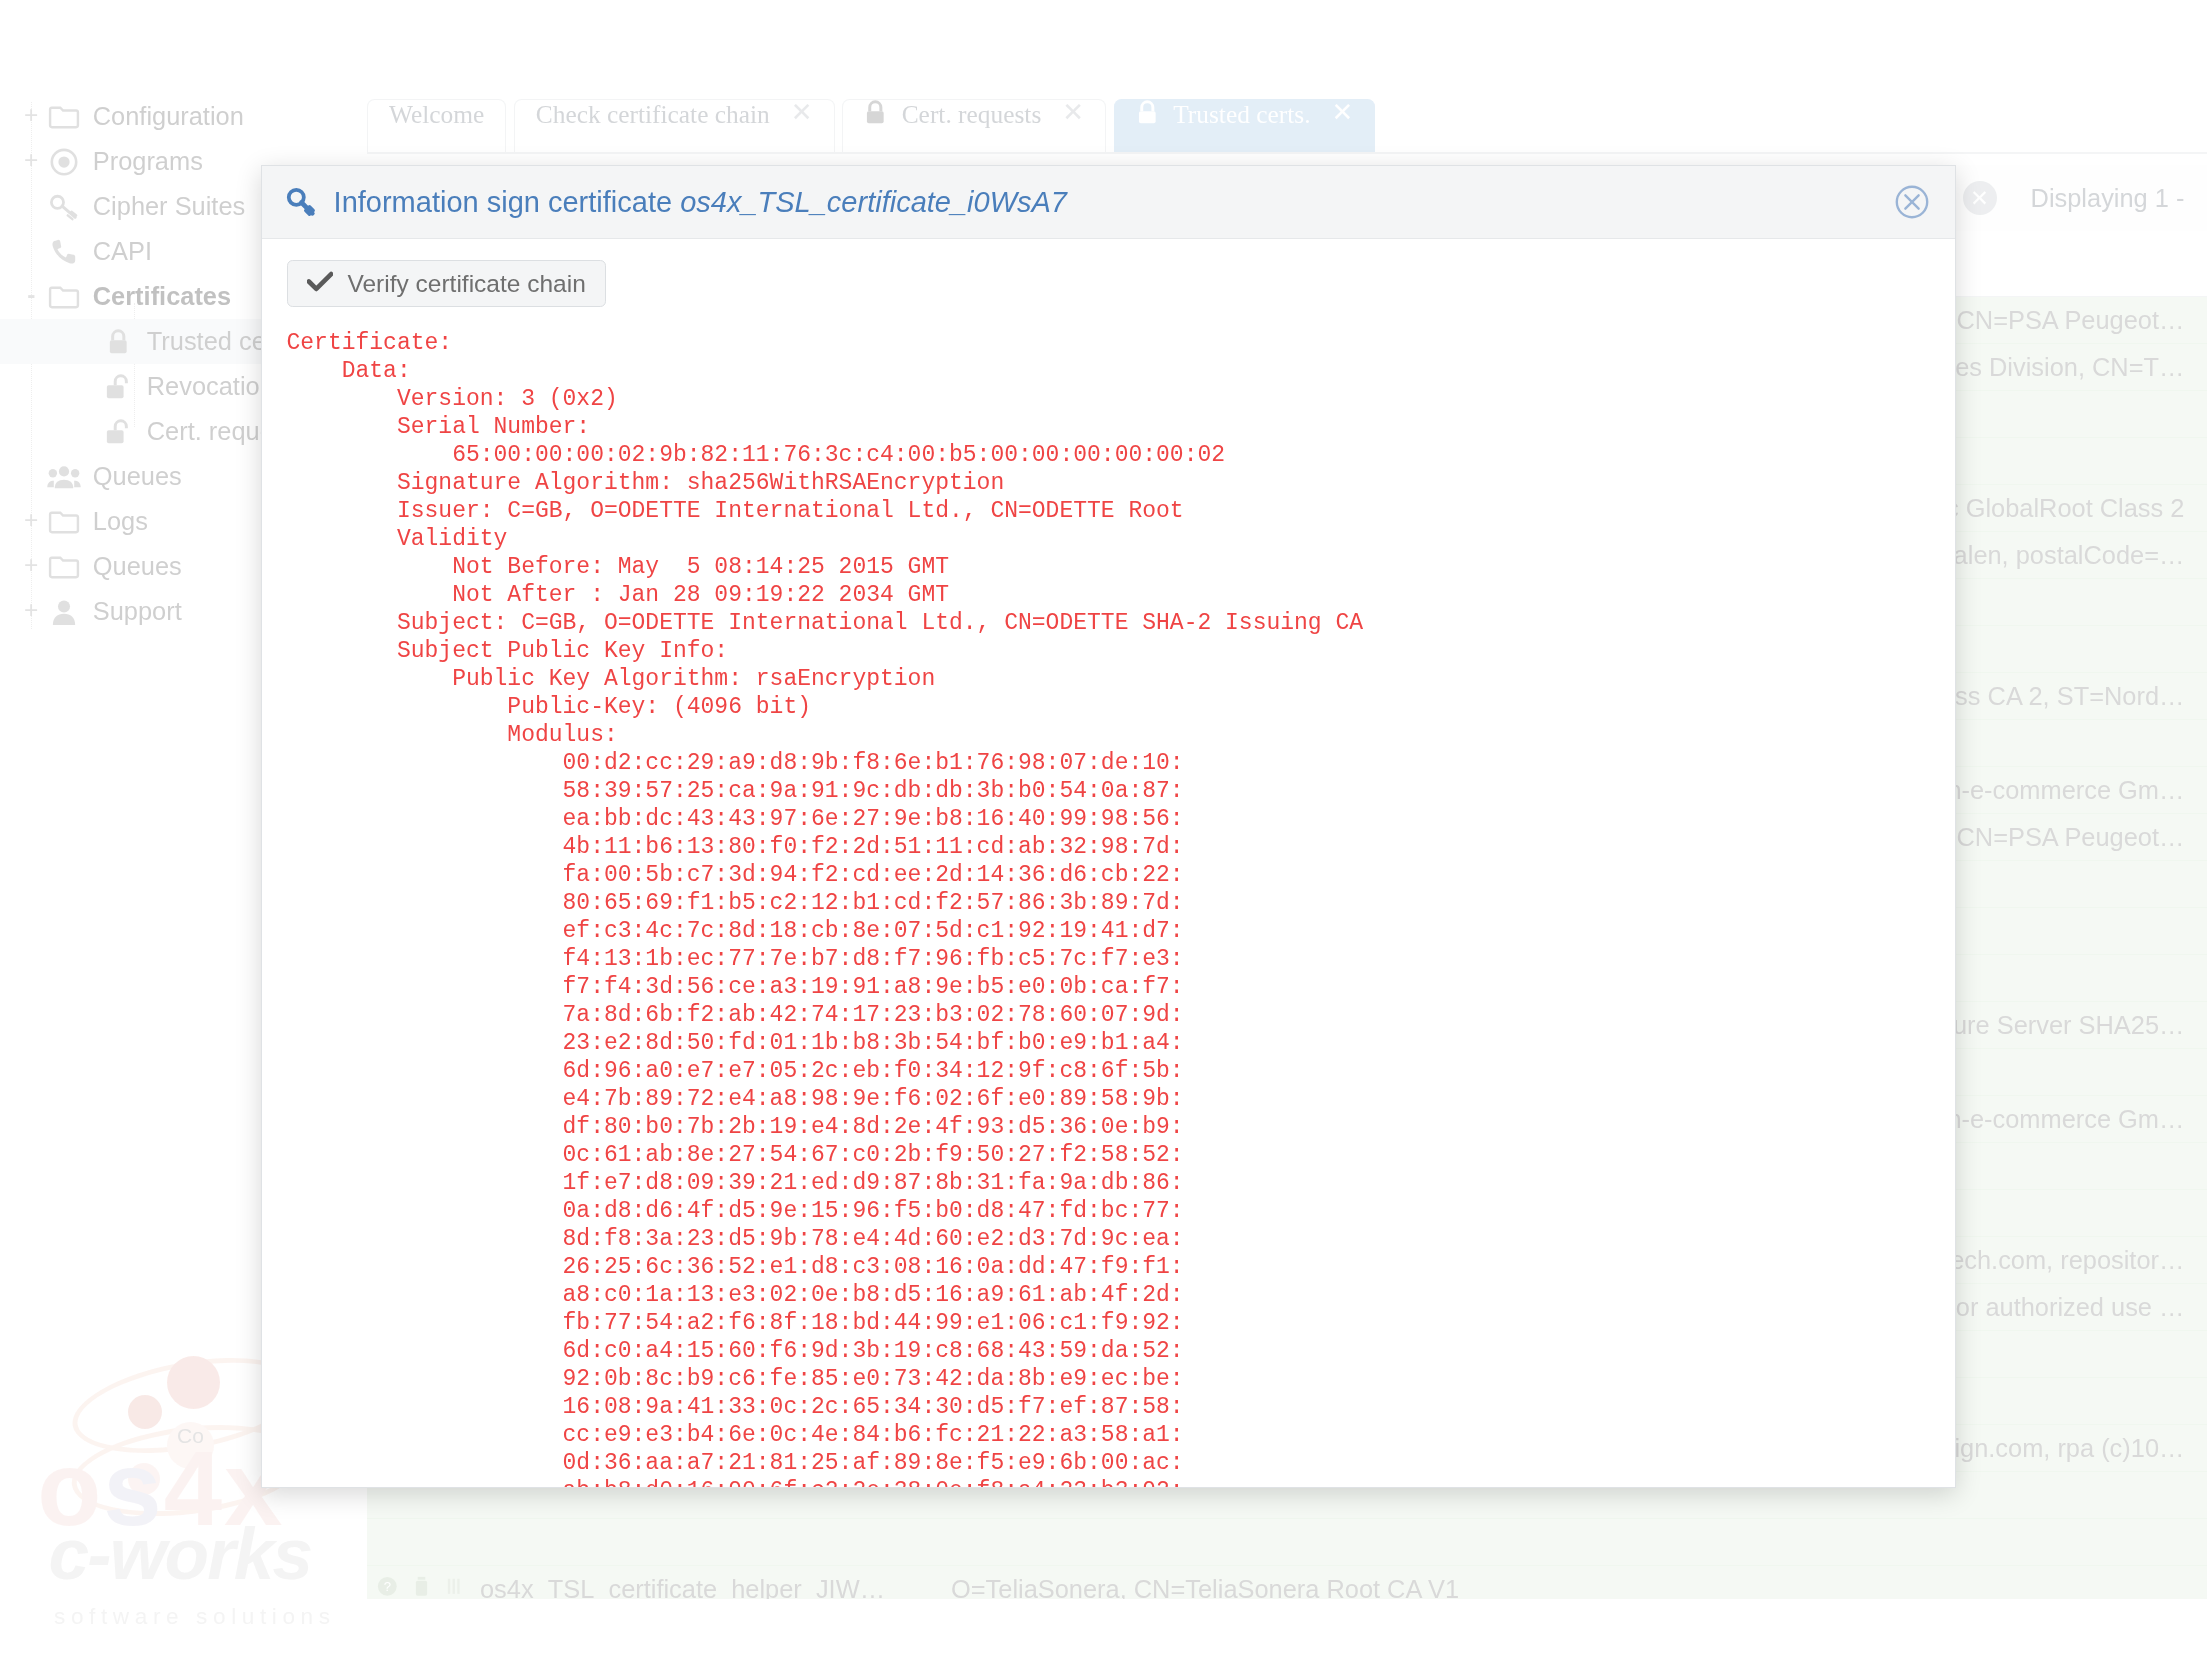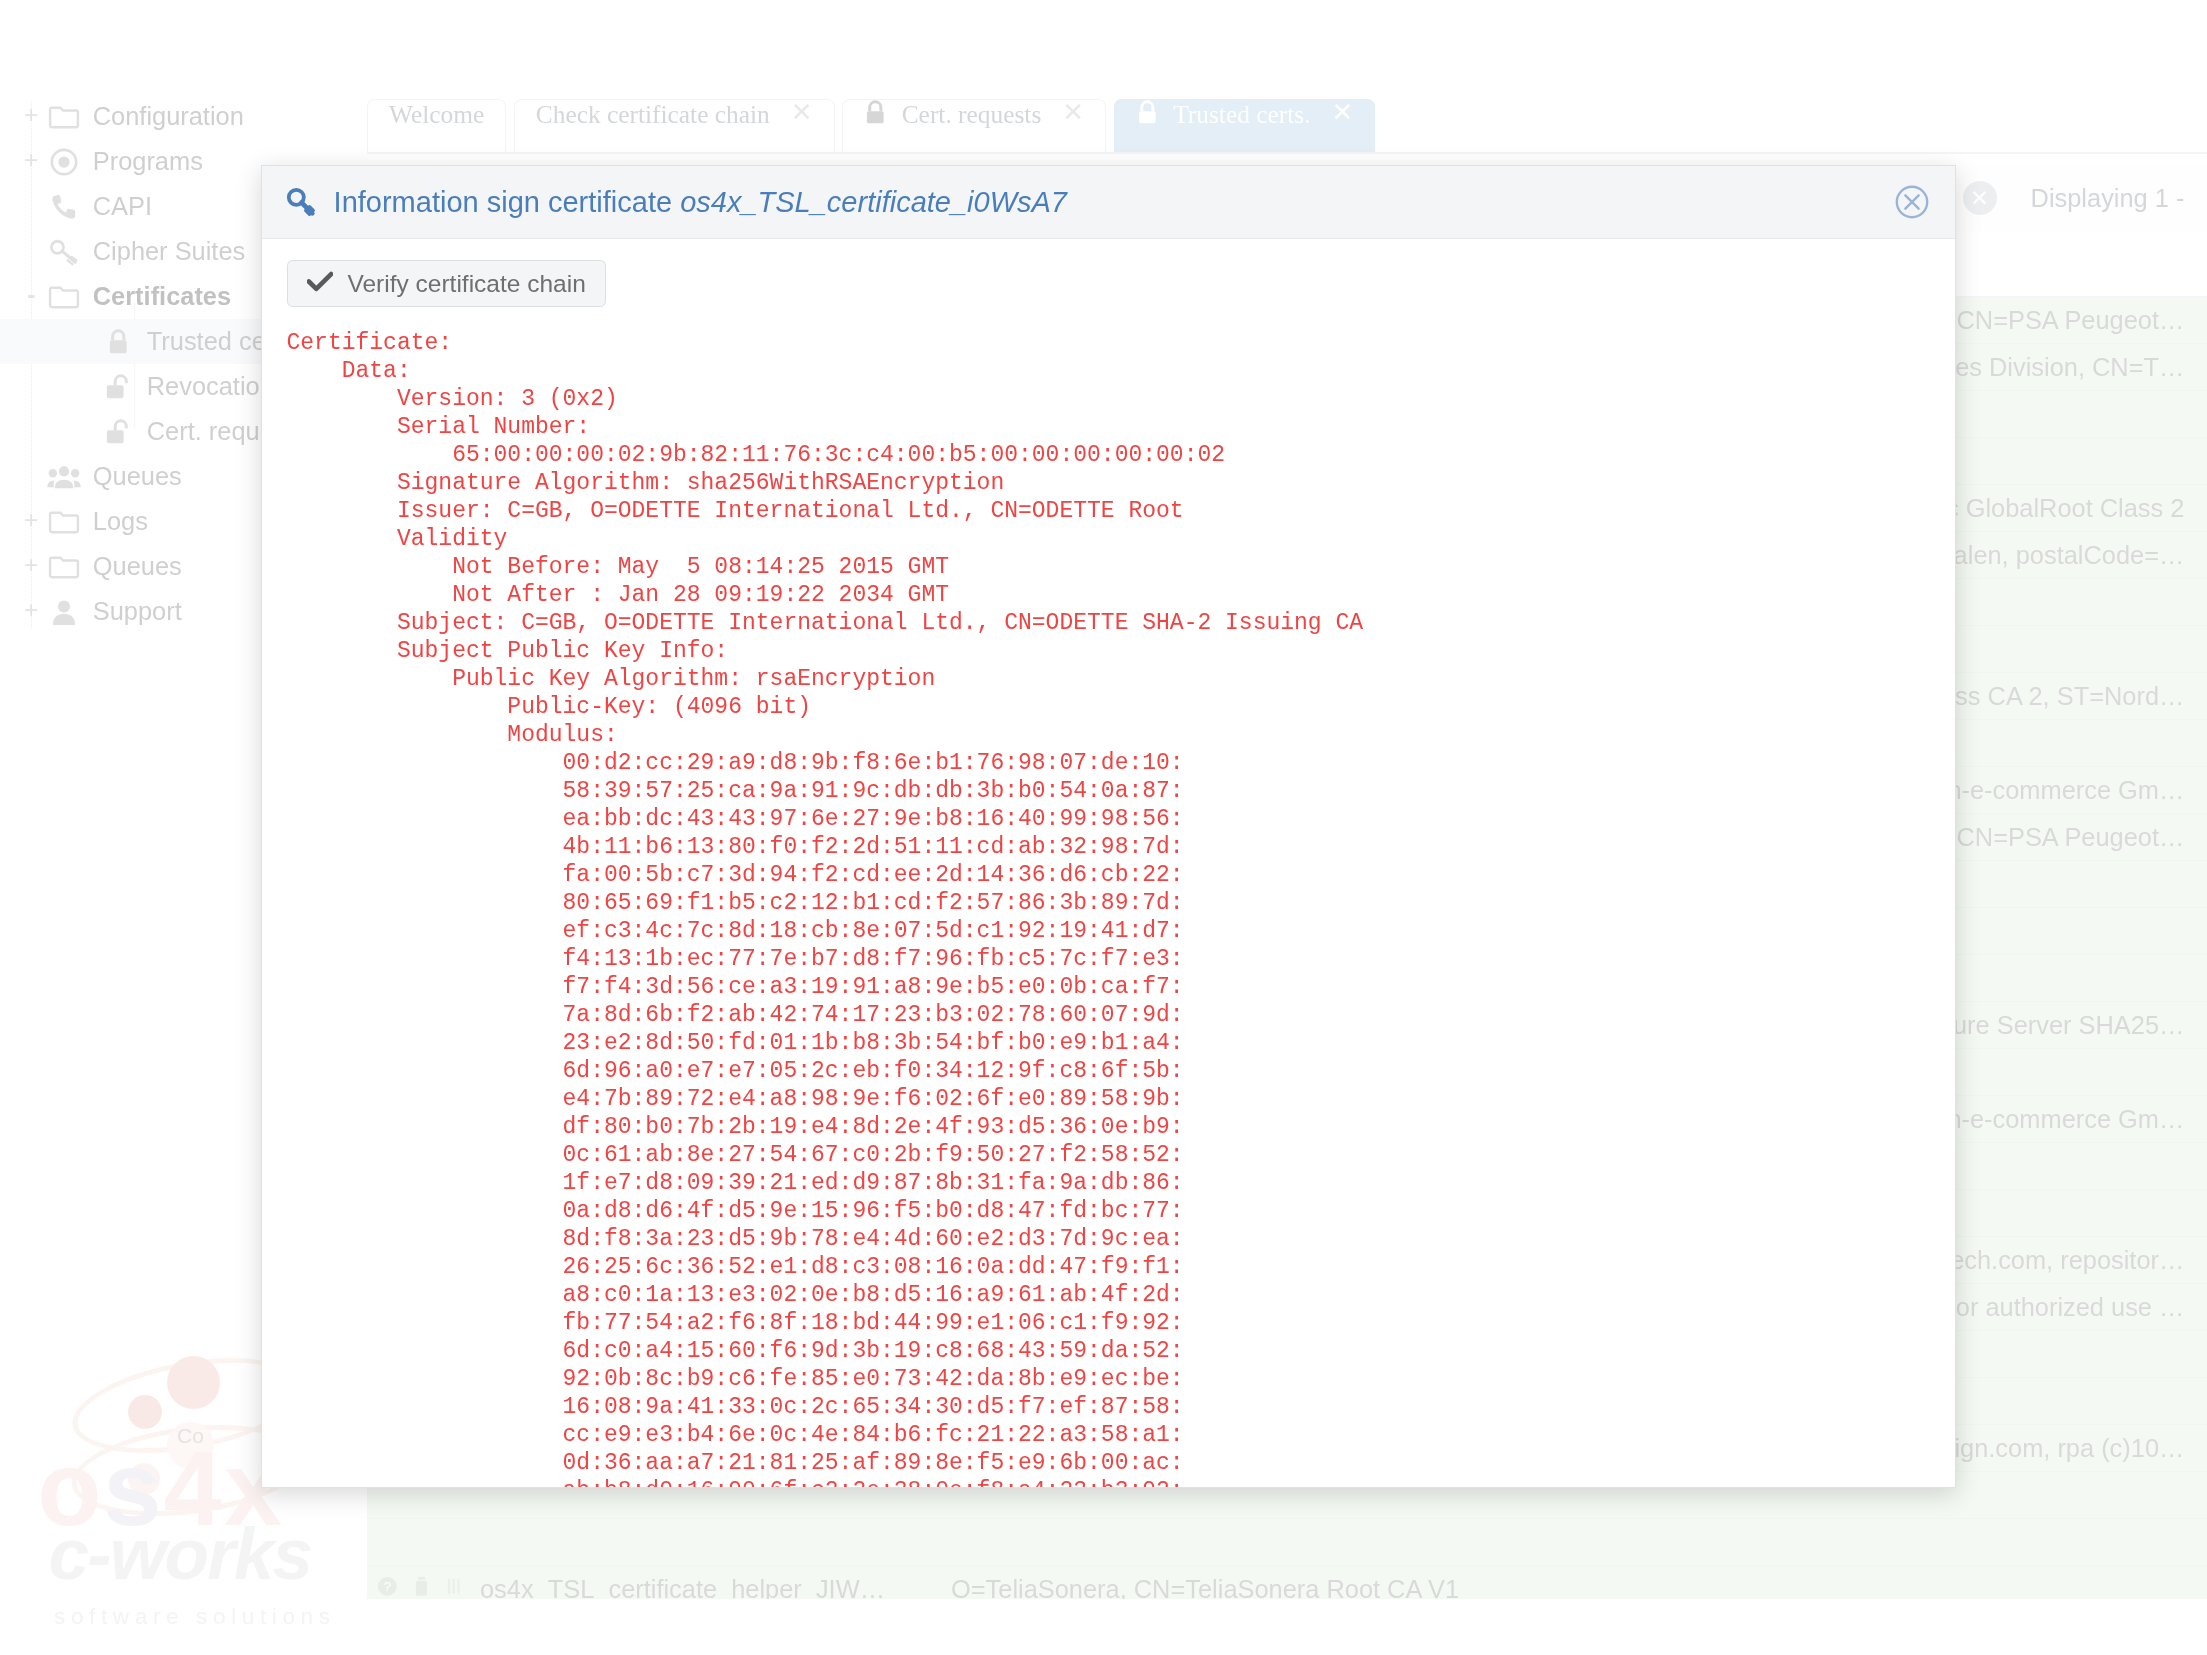--- a/index.html
+++ b/index.html
@@ -322,36 +322,36 @@
               <svg width="30" height="30" viewBox="0 0 32 32">
                 <circle cx="16" cy="16" r="13" fill="none" stroke="#b6b6b6" stroke-width="2.8"></circle>
                 <circle cx="16" cy="16" r="6" fill="#b6b6b6"></circle>
               </svg>
             </span>
             <span>Programs</span>
           </div>
           <div class="tree-row level1">
             <span class="toggle empty"></span>
             <span class="tree-icon">
-              <svg width="28" height="28" viewBox="0 0 30 30">
-                <path d="M6 3 C3 3 2 6 3 9 c3 9 9 15 18 18 c3 1 6 0 6 -3 l0 -4 c0 -1 -1 -2 -2 -2 l-5 -1 c-1 0 -2 1 -2 2 l-1 2 c-4 -2 -7 -5 -9 -9 l2 -1 c1 0 2 -1 2 -2 l-1 -5 c0 -1 -1 -2 -2 -2 z" fill="#b6b6b6"></path>
-              </svg>
-            </span>
-            <span>CAPI</span>
-          </div>
-          <div class="tree-row level1">
-            <span class="toggle empty"></span>
-            <span class="tree-icon">
               <svg width="30" height="28" viewBox="0 0 32 30">
                 <circle cx="9" cy="10" r="6.5" fill="none" stroke="#b6b6b6" stroke-width="3"></circle>
                 <path d="M14 14 L28 26" stroke="#b6b6b6" stroke-width="3.2" stroke-linecap="round"></path>
                 <path d="M24 20 L29 24 M20 24 L25 28" stroke="#b6b6b6" stroke-width="2.6" stroke-linecap="round"></path>
               </svg>
             </span>
             <span>Cipher Suites</span>
+          </div>
+          <div class="tree-row level1">
+            <span class="toggle empty"></span>
+            <span class="tree-icon">
+              <svg width="28" height="28" viewBox="0 0 30 30">
+                <path d="M6 3 C3 3 2 6 3 9 c3 9 9 15 18 18 c3 1 6 0 6 -3 l0 -4 c0 -1 -1 -2 -2 -2 l-5 -1 c-1 0 -2 1 -2 2 l-1 2 c-4 -2 -7 -5 -9 -9 l2 -1 c1 0 2 -1 2 -2 l-1 -5 c0 -1 -1 -2 -2 -2 z" fill="#b6b6b6"></path>
+              </svg>
+            </span>
+            <span>CAPI</span>
           </div>
           <div class="tree-row level1 bold">
             <span class="toggle">-</span>
             <span class="tree-icon">
               <svg width="32" height="26" viewBox="0 0 34 28">
                 <path d="M2 6 a2 2 0 0 1 2-2 h9 l3 3 h14 a2 2 0 0 1 2 2 v14 a2 2 0 0 1 -2 2 h-26 a2 2 0 0 1 -2 -2 z" fill="none" stroke="#b6b6b6" stroke-width="2.6"></path>
               </svg>
             </span>
             <span>Certificates</span>
           </div>

